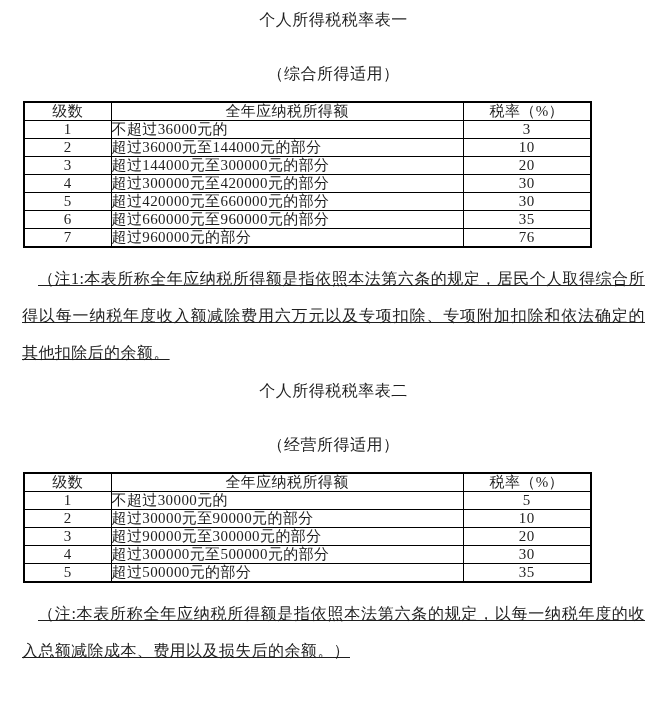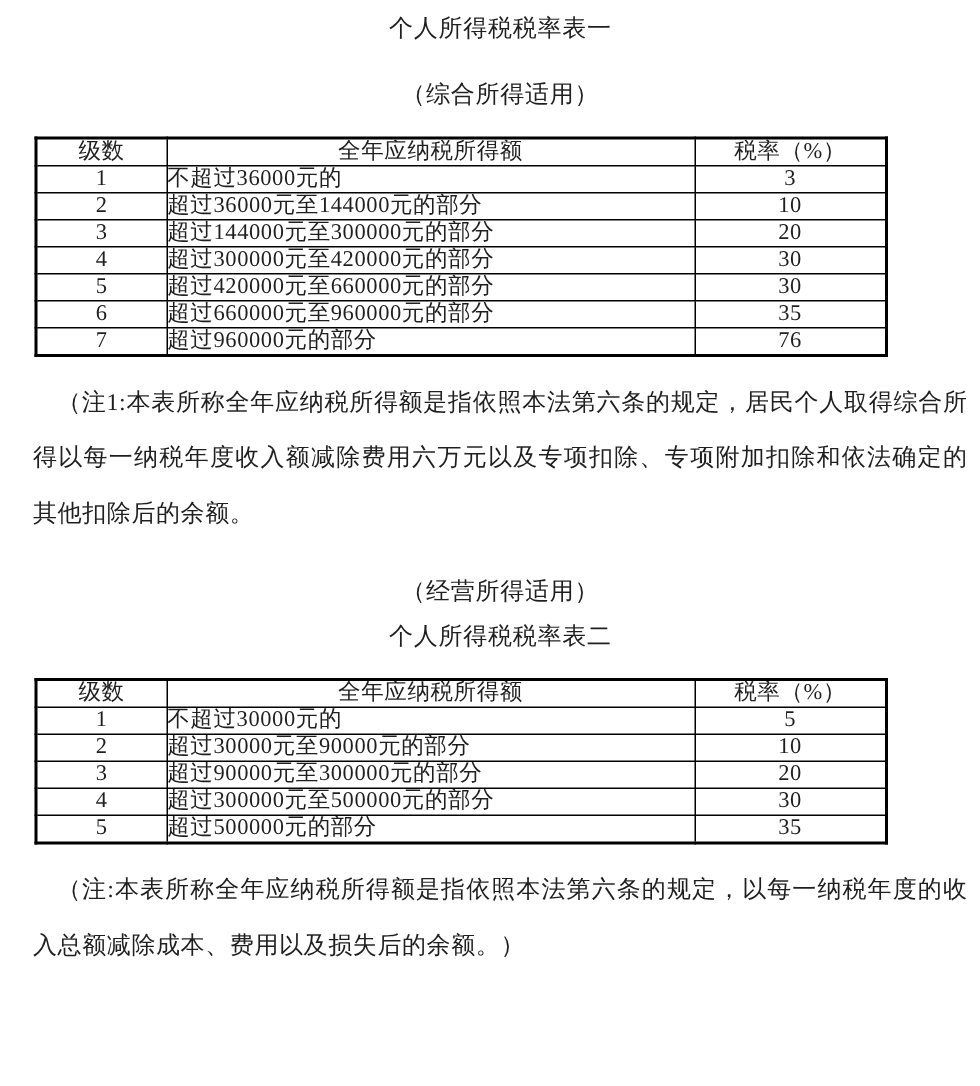--- a/index.html
+++ b/index.html
@@ -25,21 +25,21 @@
     background: var(--bg-color);
   }
   .title {
     text-align: center;
     font-size: 16px;
     line-height: 20px;
     font-weight: normal;
     letter-spacing: 0.5px;
     margin: 0;
   }
-  .subtitle { margin-top: 24px; }
+  .subtitle { margin-top: 34px; }
   .section2-title { margin-top: 10px; }
   .rate-table {
     border-collapse: collapse;
     table-layout: fixed;
     width: 567px;
     margin: 17px 0 0 1px;
     border: 2px solid var(--border-color);
     font-size: 15px;
     letter-spacing: 0.4px;
   }
@@ -55,20 +55,21 @@
   .cell-center { text-align: center; }
   .cell-income { text-align: left; padding-left: 3px; }
   .note {
     width: 623px;
     margin: 12px 0 0 0;
     font-size: 16px;
     line-height: 37px;
     text-align: justify;
     text-indent: 16px;
     letter-spacing: 0.4px;
+    text-decoration: underline;
   }
   .note-2 { margin-top: 8px; }
 </style>
 </head>
 <body>
 
 <div class="doc">
 
   <div class="title">个人所得税税率表一</div>
   <div class="title subtitle">（综合所得适用）</div>
@@ -120,22 +121,22 @@
       <tr>
         <td class="cell-center">7</td>
         <td class="cell-income">超过960000元的部分</td>
         <td class="cell-center">76</td>
       </tr>
     </tbody>
   </table>
 
   <p class="note">（注1:本表所称全年应纳税所得额是指依照本法第六条的规定，居民个人取得综合所得以每一纳税年度收入额减除费用六万元以及专项扣除、专项附加扣除和依法确定的其他扣除后的余额。</p>
 
+  <div class="title section2-title">个人所得税税率表二</div>
   <div class="title subtitle">（经营所得适用）</div>
-  <div class="title section2-title">个人所得税税率表二</div>
 
   <table class="rate-table">
     <colgroup>
         <col style="width:87px">
         <col style="width:352px">
         <col style="width:128px">
       </colgroup>
     <thead>
       <tr>
         <th class="cell-center">级数</th>

